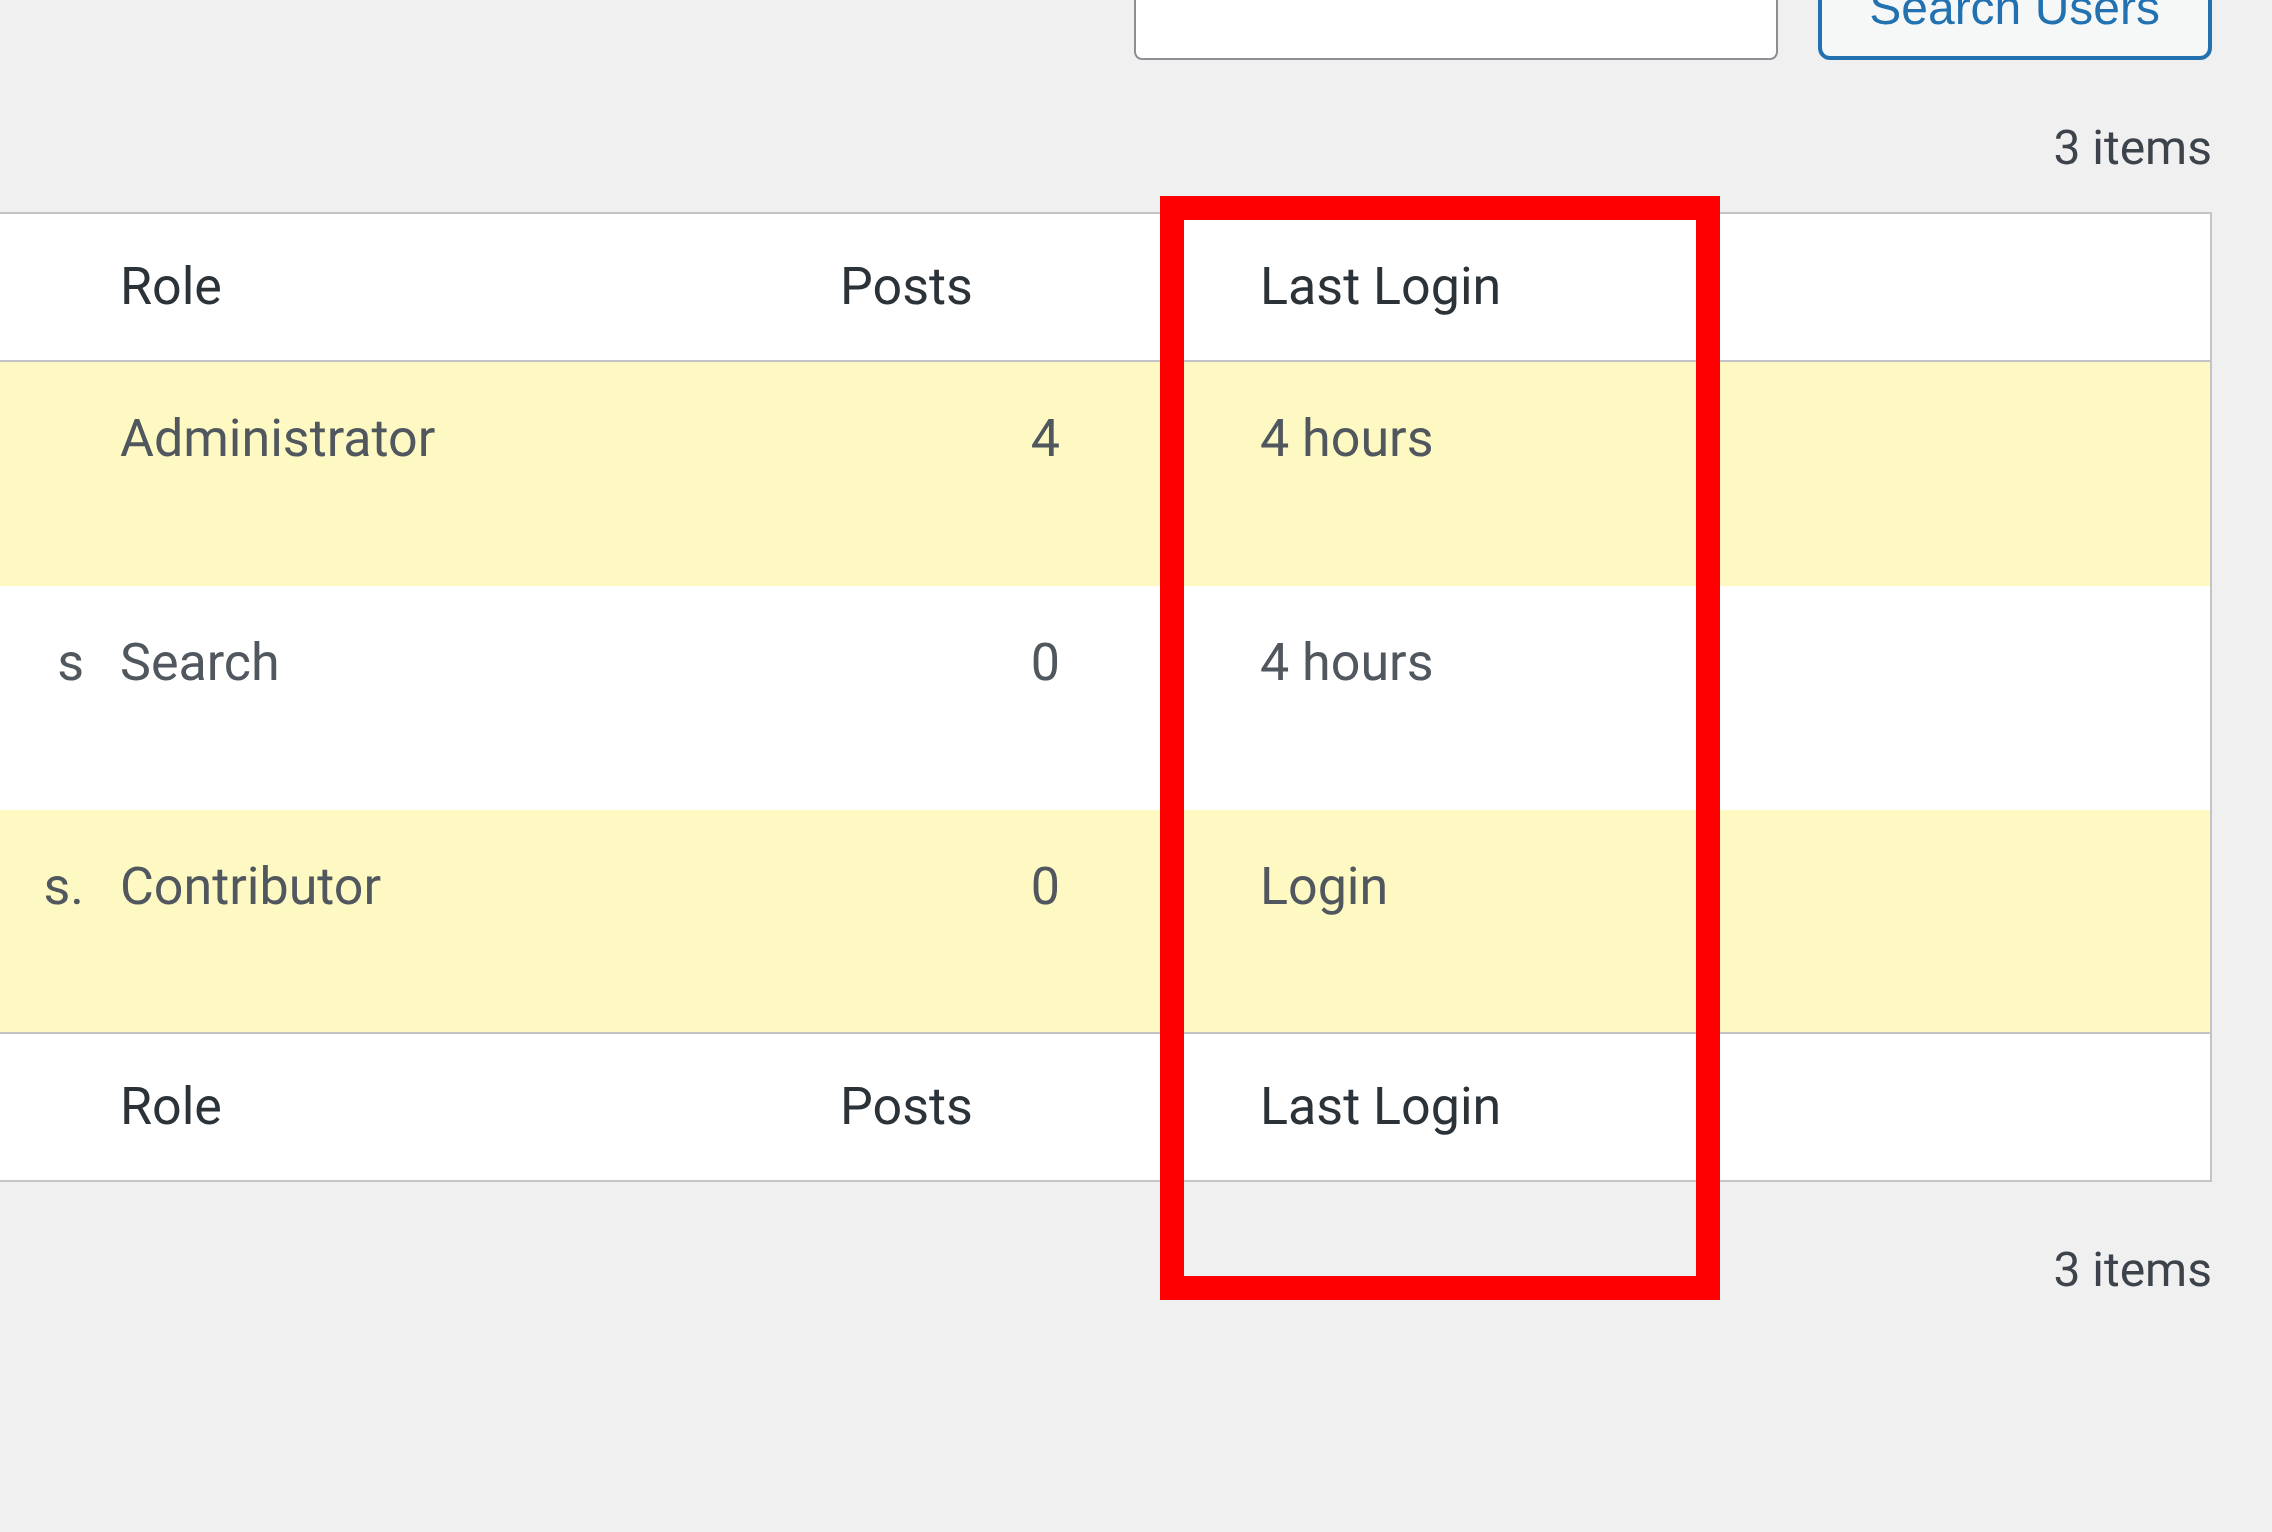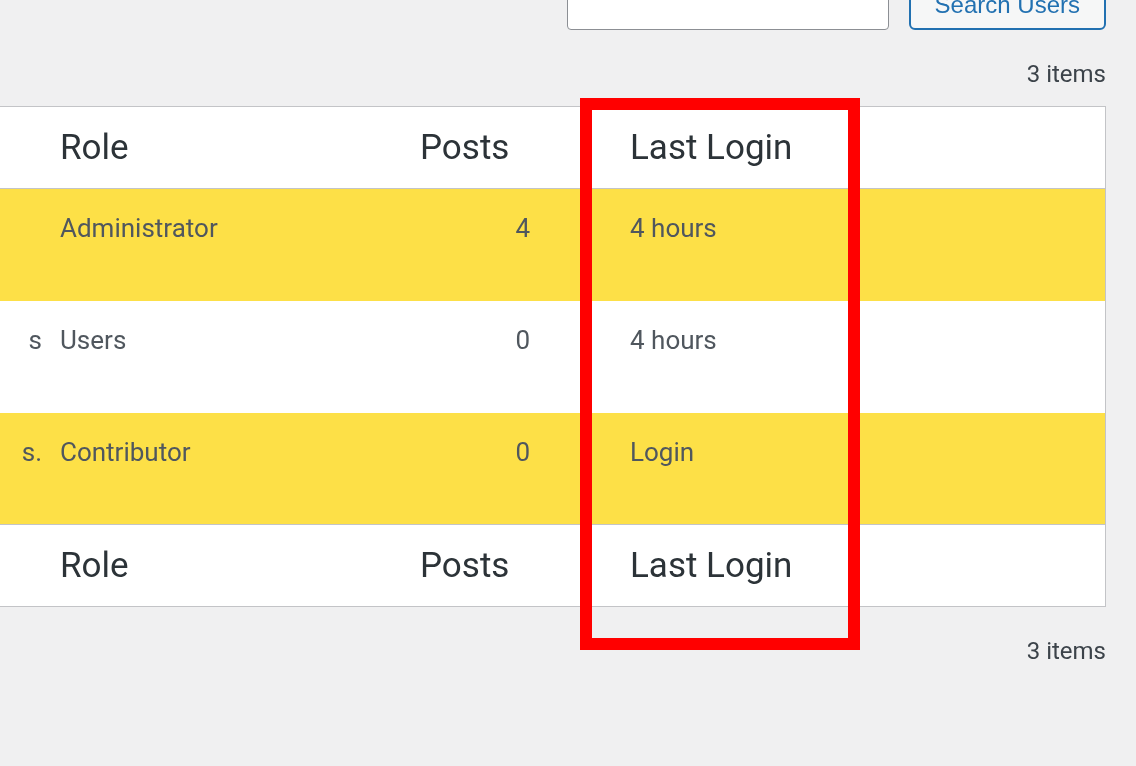--- a/index.html
+++ b/index.html
@@ -67,21 +67,21 @@
     }
     .users-table thead tr {
       border-bottom: 1px solid #c3c4c7;
     }
     .users-table tfoot tr {
       border-top: 1px solid #c3c4c7;
     }
     .users-table th {
       text-align: left;
       font-weight: 400;
-      font-size: 35px;
+      font-size: 26px;
       color: #2c3338;
       padding: 20px 0;
       height: 74px;
       margin-top: 20px;
     }
     .users-table td {
       font-size: 26px;
       color: #50575e;
       padding: 24px 0;
       vertical-align: top;
@@ -109,21 +109,21 @@
       padding-left: 70px !important;
     }
     .col-spacer {
       width: auto;
     }
     .link-blue {
       color: #2271b1;
       cursor: pointer;
     }
     .row-odd {
-      background: #fde047;
+      background: #fef9c3;
       margin-top: 15px;
     }
     .row-even {
       background: #fff;
     }
     .highlight-box {
       position: absolute;
       border: 12px solid #ff0000;
       left: 580px;
       top: 98px;
@@ -160,21 +160,21 @@
   <tbody>
     <tr class="row-odd">
       <td class="col-leading"><span class="partial-left"></span></td>
       <td class="col-role">Administrator</td>
       <td class="col-posts link-blue">4</td>
       <td class="col-lastlogin">4 hours</td>
       <td class="col-spacer"></td>
     </tr>
     <tr class="row-even">
       <td class="col-leading link-blue"><span class="partial-left">s</span></td>
-      <td class="col-role">Users</td>
+      <td class="col-role">Search</td>
       <td class="col-posts">0</td>
       <td class="col-lastlogin">4 hours</td>
       <td class="col-spacer"></td>
     </tr>
     <tr class="row-odd">
       <td class="col-leading link-blue"><span class="partial-left">s.</span></td>
       <td class="col-role">Contributor</td>
       <td class="col-posts">0</td>
       <td class="col-lastlogin">Login</td>
       <td class="col-spacer"></td>

